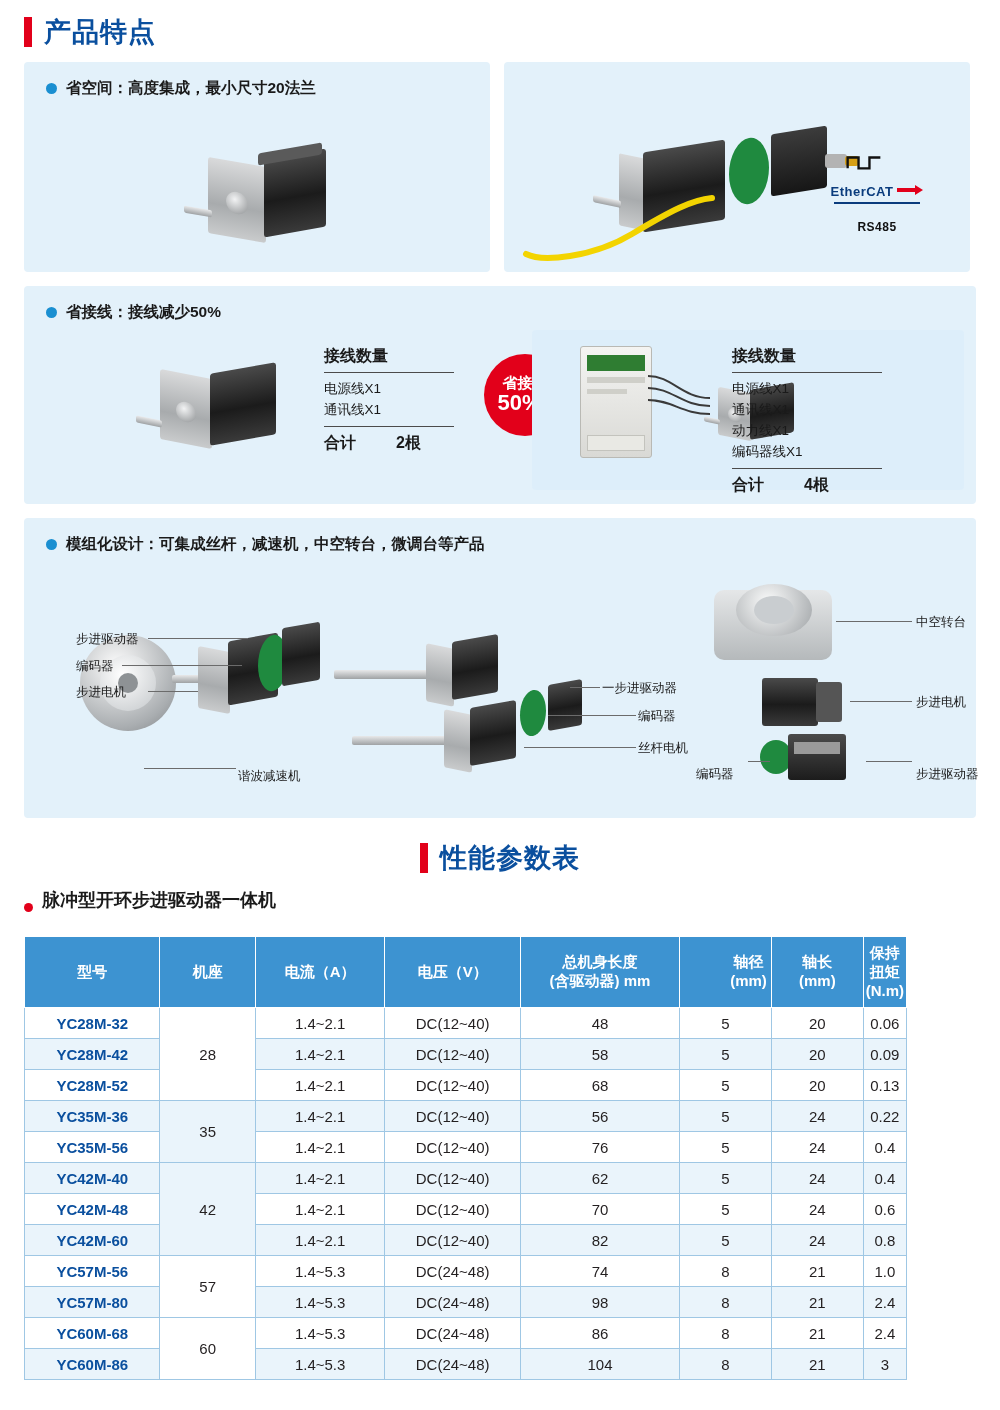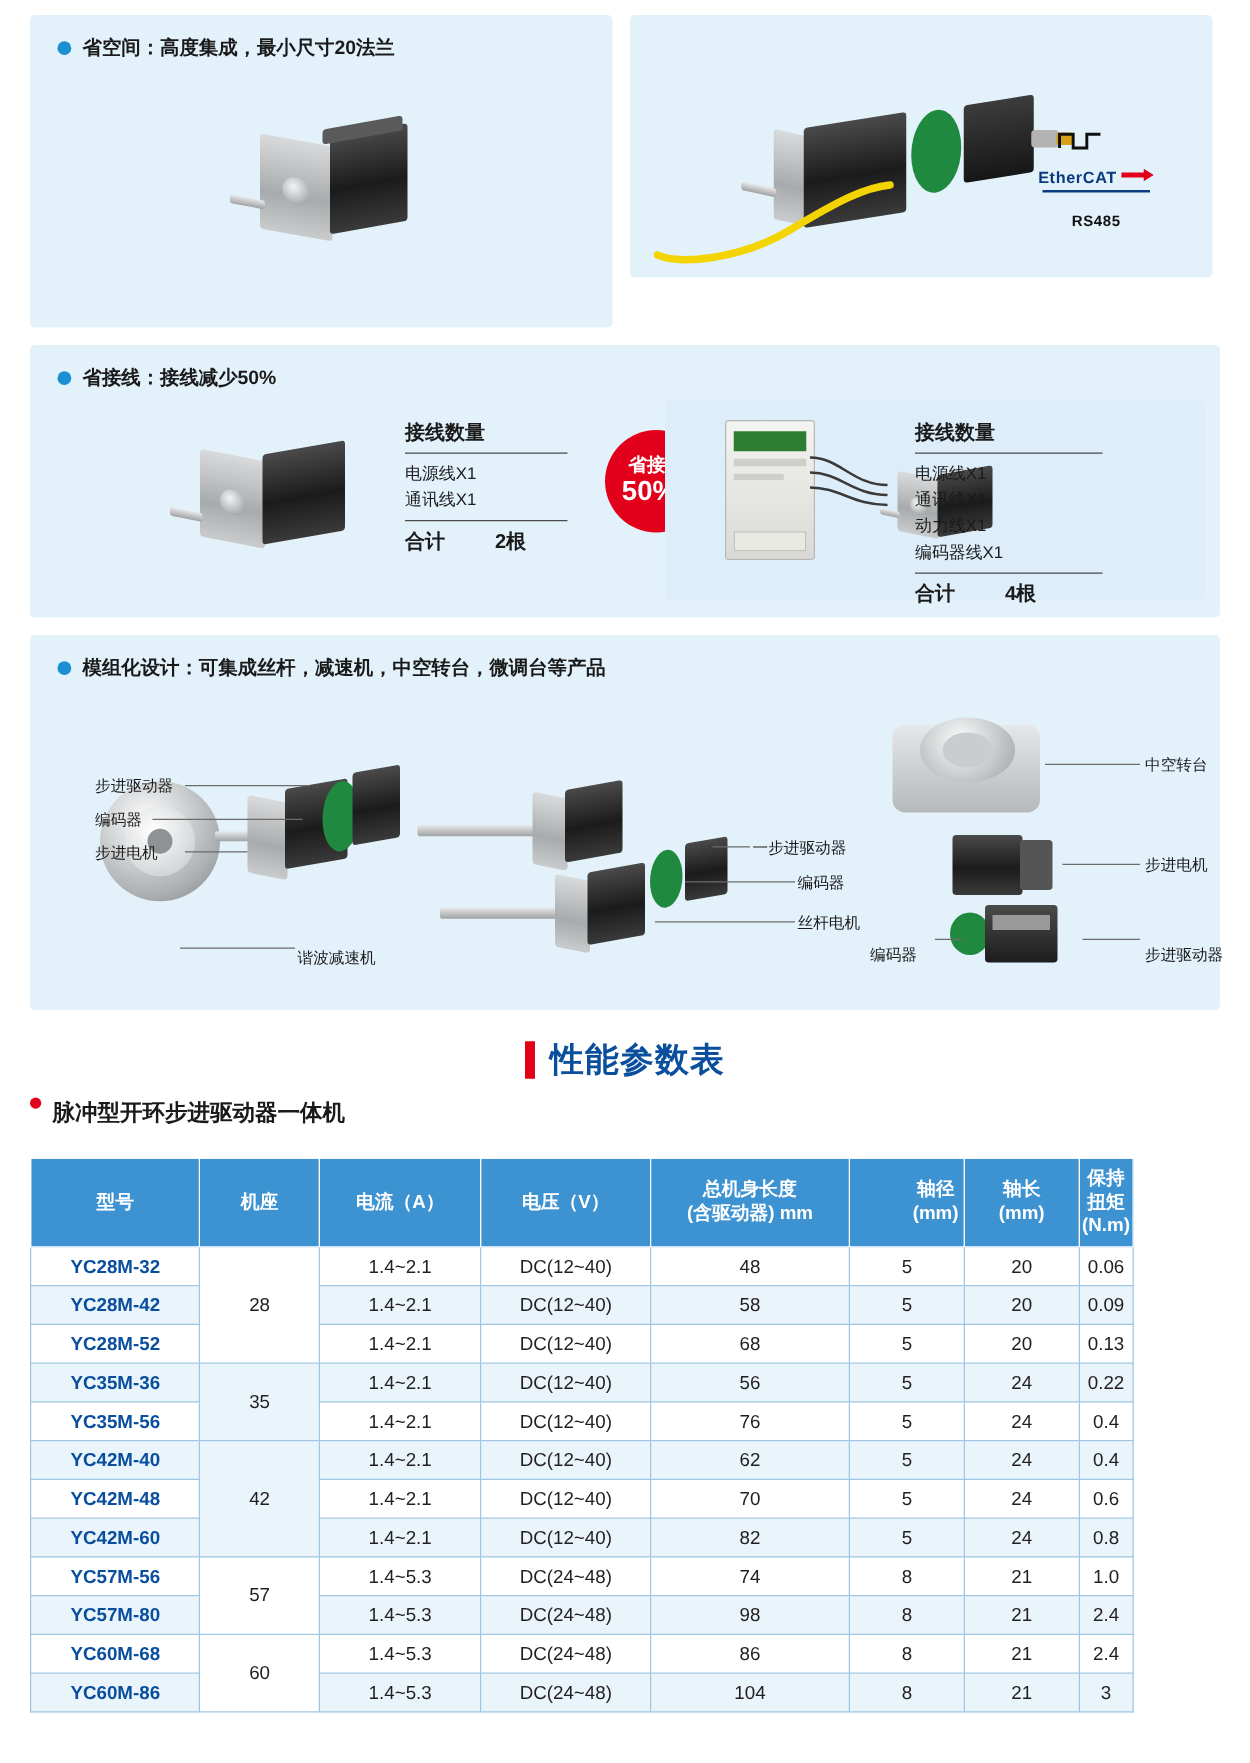--- a/index.html
+++ b/index.html
@@ -16,21 +16,21 @@
   .page { position: relative; width: 1000px; height: 1410px; padding: 0 24px; }
 
   
   .sec-head { display: flex; align-items: center; gap: 12px; margin-top: 14px; }
   .sec-bar { width: 8px; height: 30px; background: #e2001a; display: block; }
   .sec-title { font-size: 27px; font-weight: bold; color: #0a4f9e; letter-spacing: 1px; }
 
   
   .panel { background: #e3f1fa; border-radius: 4px; position: relative; }
   .panels-row { display: flex; gap: 14px; margin-top: 12px; }
-  .panel-a { width: 466px; height: 250px; text-align: center; }
+  .panel-a { width: 466px; height: 210px; text-align: center; }
   .panel-b { width: 466px; height: 210px; }
 
   .bullet-line { display: flex; align-items: center; gap: 9px; padding: 16px 0 0 22px; }
   .dot { width: 11px; height: 11px; border-radius: 50%; background: #1a8fd1; flex: 0 0 auto; }
   .bullet-text { font-size: 15.5px; color: #1a1a1a; font-weight: bold; }
 
   .panel-wide { width: 952px; height: 218px; margin-top: 14px; }
   .panel-mod { width: 952px; height: 300px; margin-top: 14px; }
 
   
@@ -53,21 +53,21 @@
   .badge .b1 { font-size: 15px; font-weight: bold; }
   .badge .b2 { font-size: 22px; font-weight: bold; }
 
   .inner-card { position: absolute; background: #ddeefa; border-radius: 4px; }
 
   
   .lbl { position: absolute; font-size: 12.5px; color: #1a1a1a; white-space: nowrap; }
   .lead { position: absolute; height: 1px; background: #6b6b6b; }
 
   
-  .sub-head { display: flex; align-items: flex-start; gap: 9px; margin-top: 12px; }
+  .sub-head { display: flex; align-items: flex-end; gap: 9px; margin-top: 12px; }
   .reddot { width: 9px; height: 9px; border-radius: 50%; background: #e2001a; }
   .sub-title { font-size: 18px; font-weight: bold; color: #1a1a1a; }
 
   
   table.spec { width: 883px; border-collapse: collapse; margin-top: 24px; font-size: 15px; }
   table.spec th { background: #3d93d1; color: #fff; font-weight: bold; border: 1px solid #ffffff; padding: 7px 2px; text-align: center; line-height: 1.25; }
   table.spec td { border: 1px solid #9fc7e4; padding: 6px 2px; text-align: center; height: 31px; }
   table.spec td.model { color: #0a4f9e; font-weight: bold; }
   table.spec tbody tr:nth-child(even) td { background: #eaf4fb; }
   table.spec tbody tr:nth-child(odd) td { background: #ffffff; }
@@ -76,20 +76,24 @@
   .ec-box { position: absolute; text-align: center; }
   .ec-name { font-size: 13px; font-weight: bold; color: #0a3c7d; letter-spacing: .5px; }
   .rs485 { font-size: 12px; font-weight: bold; color: #111; letter-spacing: .5px; margin-top: 16px; }
   .pulse { position: absolute; width: 40px; height: 20px; }
 </style>
 </head>
 <body>
 
 <div class="page">
 
+  <div class="sec-head">
+    <span class="sec-bar"></span>
+    <span class="sec-title">产品特点</span>
+  </div>
 
   <div class="panels-row">
 
     <div class="panel panel-a">
       <div class="bullet-line">
         <span class="dot"></span>
         <span class="bullet-text">省空间：高度集成，最小尺寸20法兰</span>
       </div>
 
       <div class="motor" style="left:160px; top:90px;">

